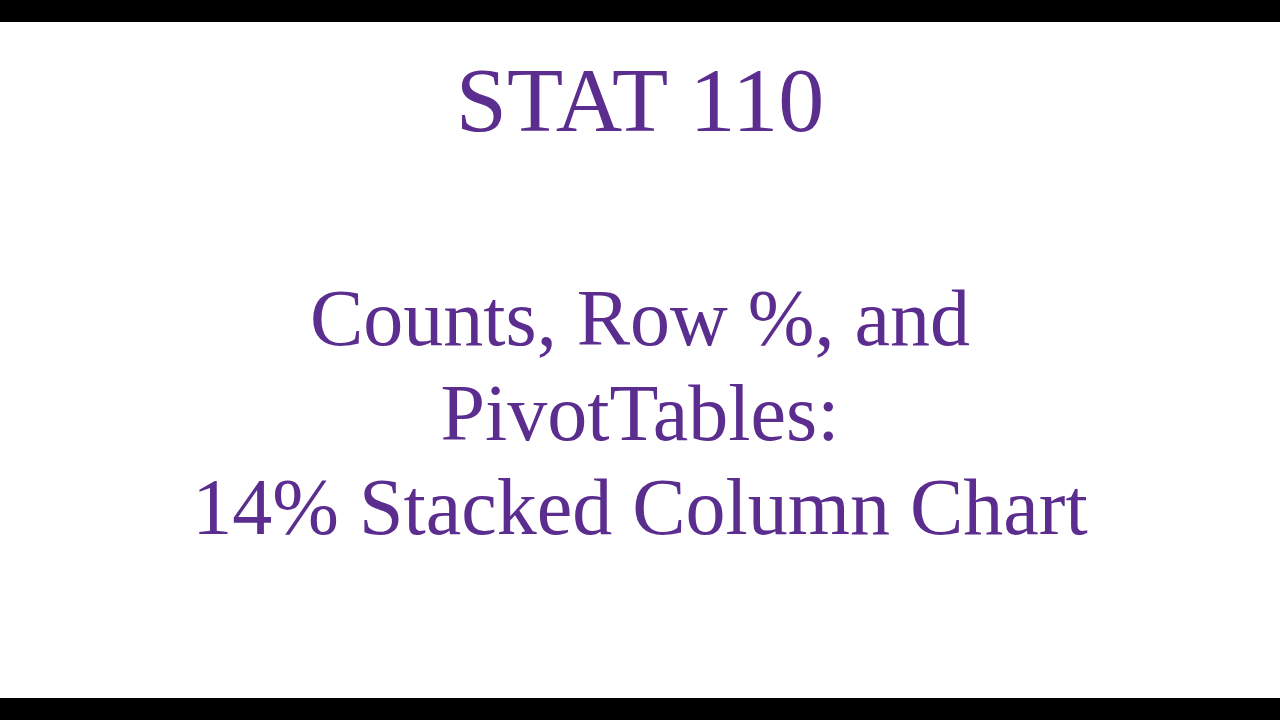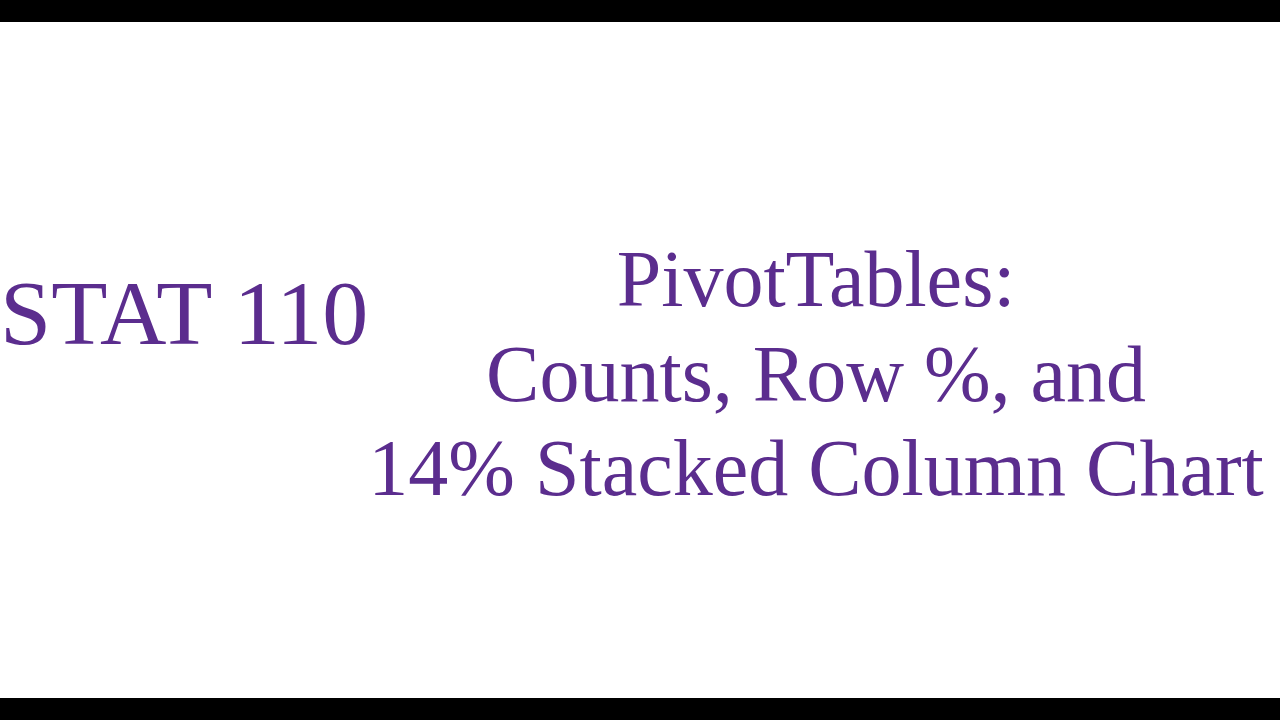--- a/index.html
+++ b/index.html
@@ -14,21 +14,21 @@
       display: flex;
       align-items: center;
       justify-content: center;
       font-family: "Times New Roman", Times, serif;
     }
     .slide {
       width: 1280px;
       height: 676px;
       background: #ffffff;
       display: flex;
-      flex-direction: row;
+      flex-direction: column;
       align-items: center;
       padding-top: 28px;
     }
     .title {
       color: #5B2D8E;
       font-size: 92px;
       font-weight: normal;
       text-align: center;
       line-height: 1.1;
       margin-bottom: 120px;
@@ -40,17 +40,17 @@
       text-align: center;
       line-height: 1.18;
     }
   </style>
 </head>
 <body>
 
 <div class="slide">
   <div class="title">STAT 110</div>
   <div class="subtitle">
+    <div>Counts, Row %, and</div>
     <div>PivotTables:</div>
-    <div>Counts, Row %, and</div>
     <div>14% Stacked Column Chart</div>
   </div>
 </div>
 
 </body></html>

